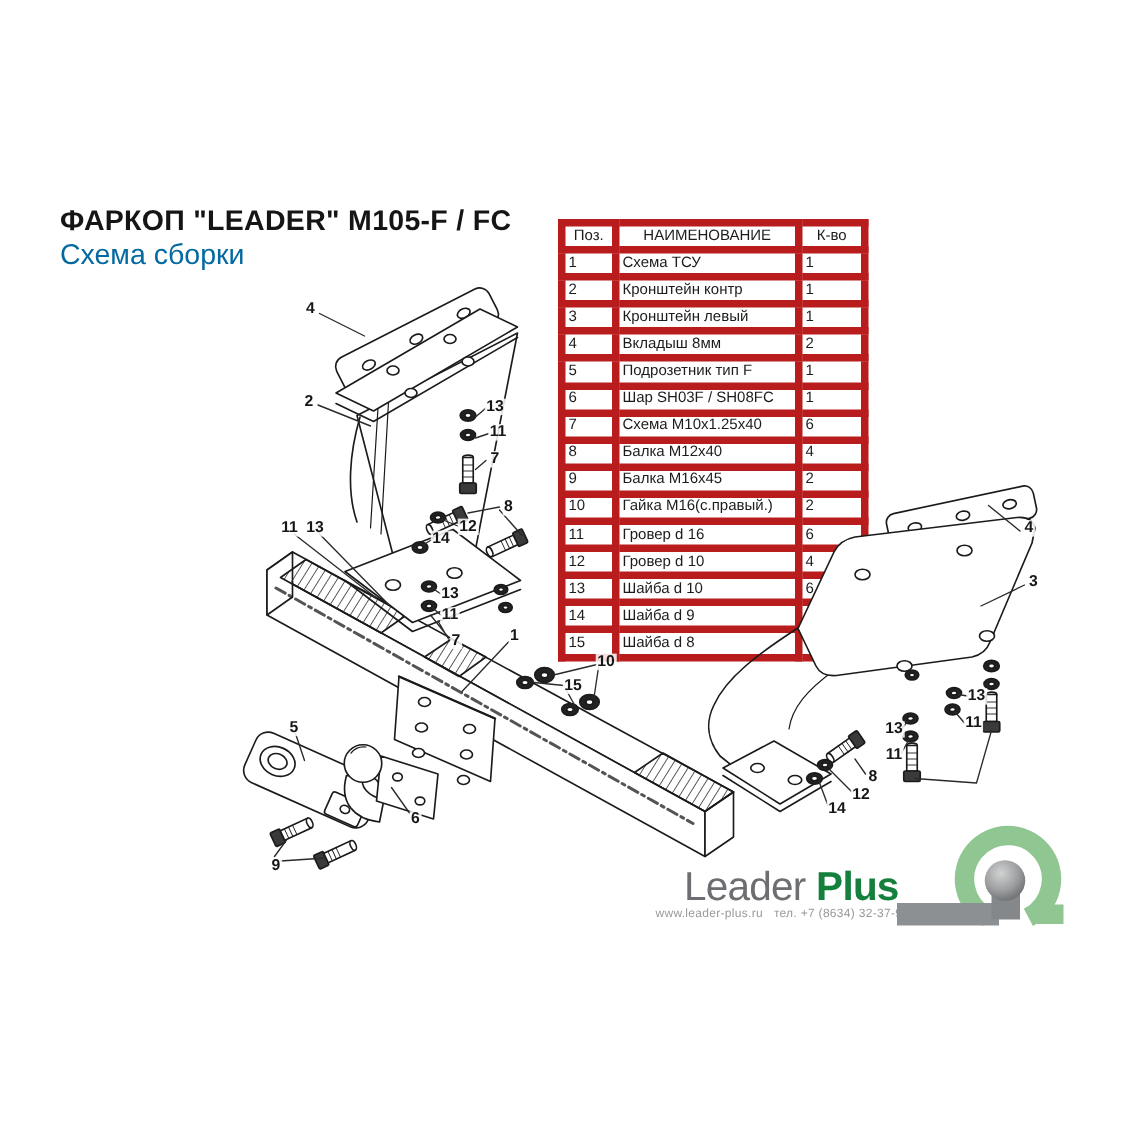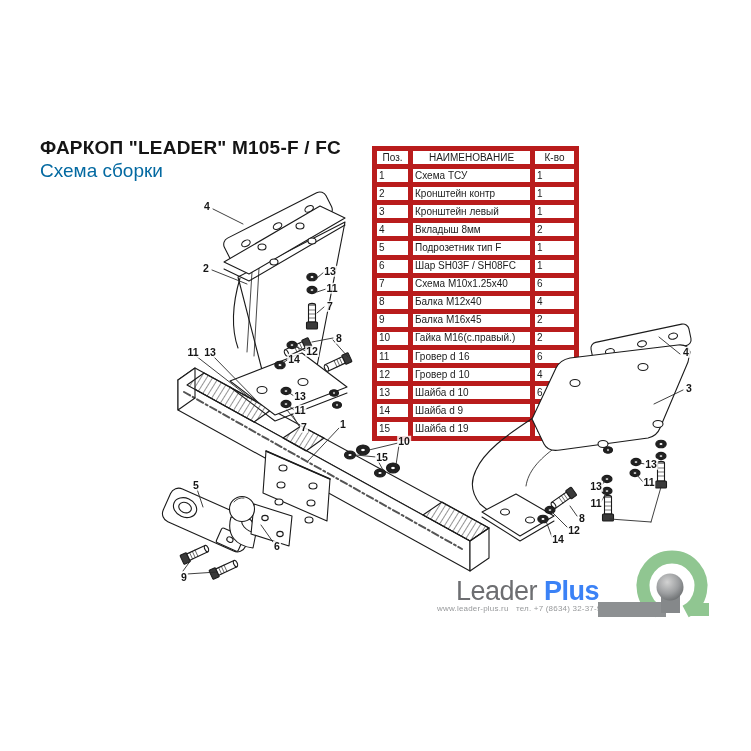--- a/index.html
+++ b/index.html
@@ -18,21 +18,21 @@
   table.parts th{font-weight:500;}
   .col-pos{width:36px;} .col-name{width:122px;} .col-qty{width:44px;}
 
   
   svg.draw{position:absolute;left:0;top:0;}
   .callout{position:absolute;transform:translate(-50%,-50%);font-size:10.5px;font-weight:600;
     color:#161616;line-height:1;background:rgba(255,255,255,.85);padding:0 1px;}
 
   
   .brand{position:absolute;left:456px;top:576px;font-size:27px;color:#6d6e71;letter-spacing:-.5px;white-space:nowrap;}
-  .brand b{color:#3b82f6;font-weight:700;}
+  .brand b{color:#15803d;font-weight:700;}
   .brand-sub{position:absolute;left:437px;top:604px;font-size:8px;color:#97999b;letter-spacing:.2px;white-space:nowrap;}
   .logo-icon{position:absolute;left:598px;top:548px;}
 </style>
 </head>
 <body>
 
 <div id="page">
 
   <div class="title">ФАРКОП "LEADER" M105-F / FC</div>
   <div class="subtitle">Схема сборки</div>
@@ -116,21 +116,21 @@
           <td>Шайба d 10</td>
           <td>6</td>
         </tr>
         <tr>
           <td>14</td>
           <td>Шайба d 9</td>
           <td>4</td>
         </tr>
         <tr>
           <td>15</td>
-          <td>Шайба d 19</td>
+          <td>Шайба d 8</td>
           <td>2</td>
         </tr>
       </tbody>
   </table>
 
   <svg class="draw" width="751" height="751" viewBox="0 0 751 751">
     <defs>
       <pattern id="hatch" patternUnits="userSpaceOnUse" width="5" height="5" patternTransform="rotate(32)">
         <line x1="0" y1="0" x2="0" y2="5" stroke="#3a3a3a" stroke-width="1.1"></line>
       </pattern>

